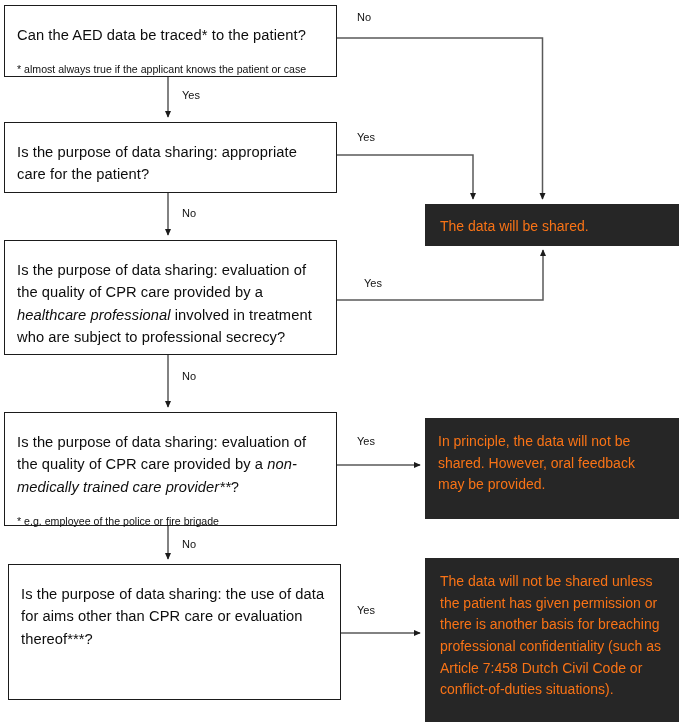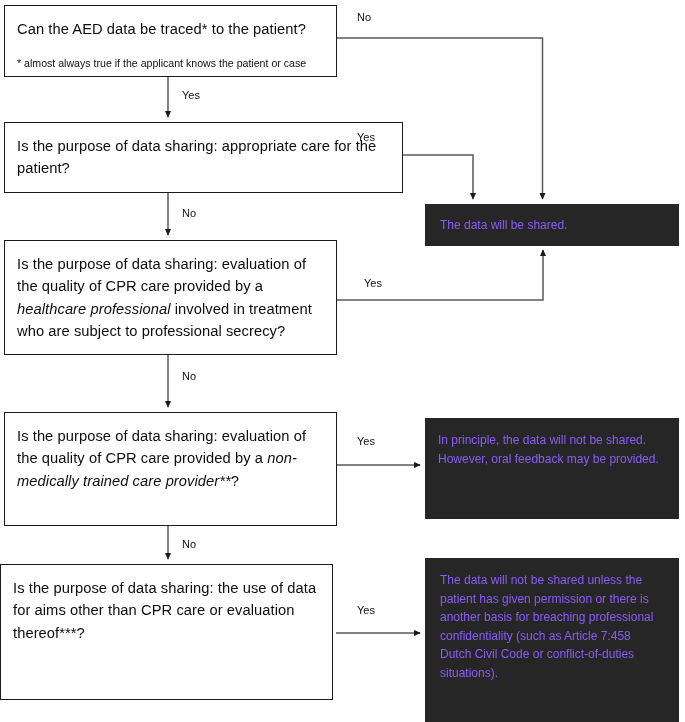--- a/index.html
+++ b/index.html
@@ -16,41 +16,42 @@
     box-sizing:border-box;
     background:#ffffff;
     border:1.4px solid #1b1b1b;
     padding:12px 10px 8px 12px;
   }
   .qbox .qtext{
     font-size:14.7px;
     line-height:1.52;
     color:#0d0d0d;
     letter-spacing:.005em;
+    margin-top:6px;
   }
   .qbox .qtext i{font-style:italic;}
   .qbox .note{
     font-size:10.6px;
     line-height:1.35;
     color:#111111;
     margin-top:16px;
   }
 
   .dbox{
     position:absolute;
     box-sizing:border-box;
     background:#262626;
     border:1px solid #262626;
     color:#f2f2f2;
     padding:12px 14px;
   }
   .dbox .dtext{
-    font-size:12px;
+    font-size:14px;
     line-height:1.55;
-    color:#8b5cf6;
+    color:#f97316;
   }
 
   .lbl{
     position:absolute;
     font-size:11px;
     color:#111111;
     white-space:nowrap;
   }
 </style>
 </head>
@@ -82,33 +83,34 @@
     <path d="M168,526 L168,559" stroke="#595959" stroke-width="1.5" fill="none" marker-end="url(#arrow)"></path>
 
     <path d="M336,633 L420,633" stroke="#595959" stroke-width="1.5" fill="none" marker-end="url(#arrow)"></path>
   </svg>
 
   <div class="qbox" style="left:4px;top:5px;width:333px;height:72px;">
     <div class="qtext">Can the AED data be traced* to the patient?</div>
     <div class="note">* almost always true if the applicant knows the patient or case</div>
   </div>
 
-  <div class="qbox" style="left:4px;top:122px;width:399px;height:71px;">
+  <div class="qbox" style="left:4px;top:122px;width:333px;height:71px;">
     <div class="qtext">Is the purpose of data sharing: appropriate care for the patient?</div>
   </div>
 
   <div class="qbox" style="left:4px;top:240px;width:333px;height:115px;">
     <div class="qtext"><span>Is the purpose of data sharing: evaluation of the quality of CPR care provided by a </span><i>healthcare professional</i><span> involved in treatment who are subject to professional secrecy?</span></div>
   </div>
 
   <div class="qbox" style="left:4px;top:412px;width:333px;height:114px;">
     <div class="qtext"><span>Is the purpose of data sharing: evaluation of the quality of CPR care provided by a </span><i>non-medically trained care provider**</i><span>?</span></div>
+    <div class="note">* e.g. employee of the police or fire brigade</div>
   </div>
 
-  <div class="qbox" style="left:0;top:564px;width:333px;height:136px;">
+  <div class="qbox" style="left:8px;top:564px;width:333px;height:136px;">
     <div class="qtext">Is the purpose of data sharing: the use of data for aims other than CPR care or evaluation thereof***?</div>
   </div>
 
   <div class="dbox" style="left:425px;top:204px;width:254px;height:42px;padding-top:11px;">
     <div class="dtext">The data will be shared.</div>
   </div>
 
   <div class="dbox" style="left:425px;top:418px;width:254px;height:101px;padding-left:12px;">
     <div class="dtext">In principle, the data will not be shared. However, oral feedback may be provided.</div>
   </div>

